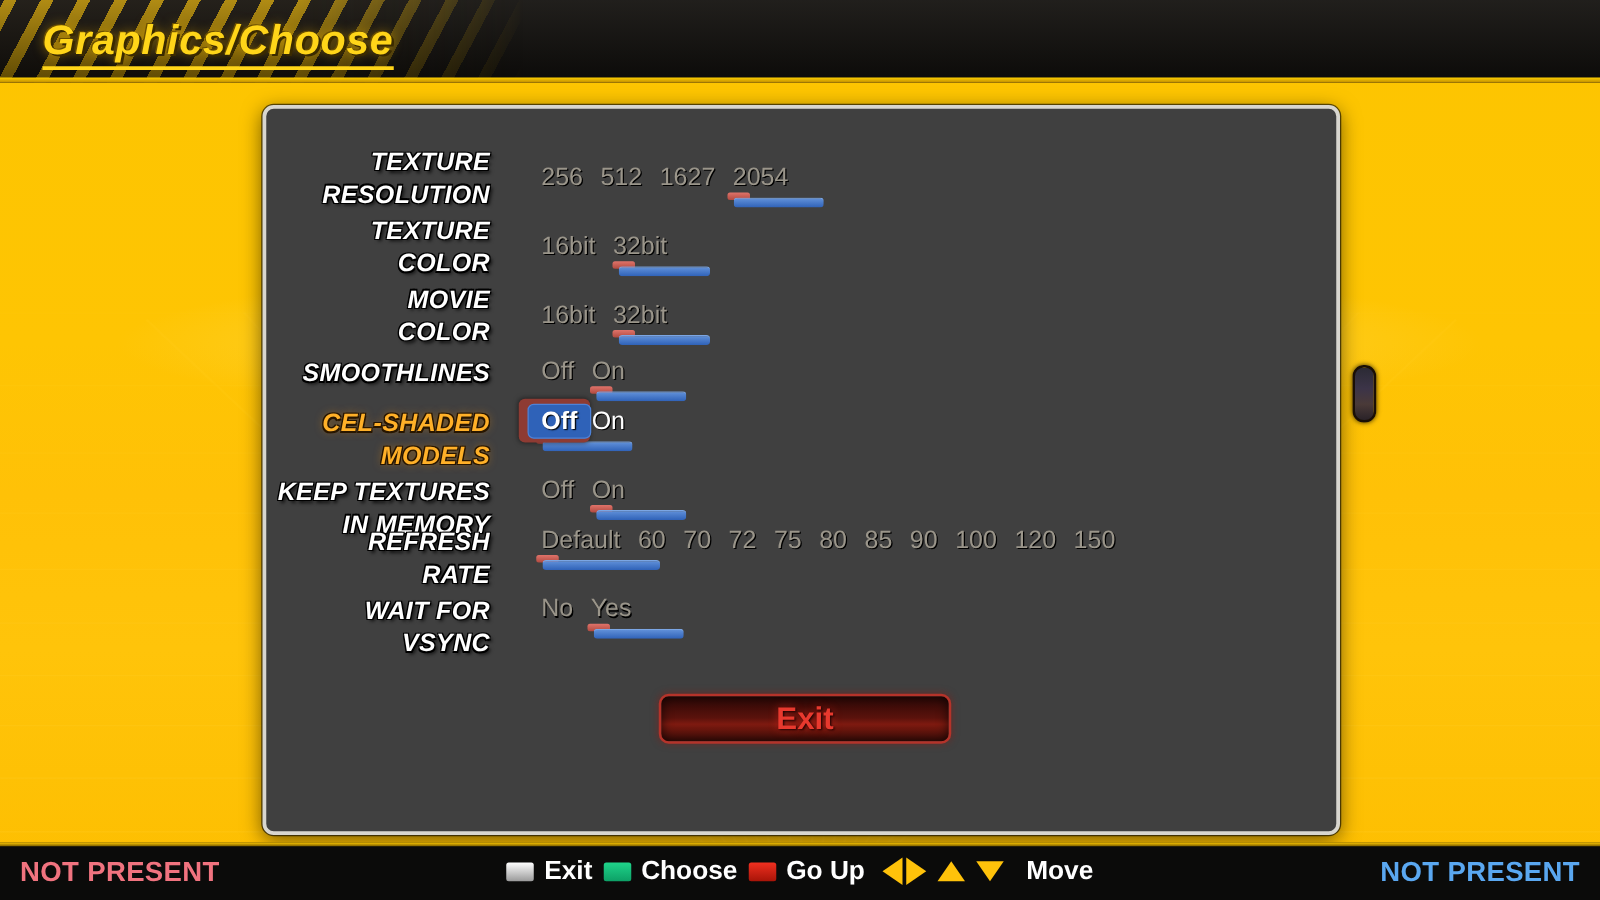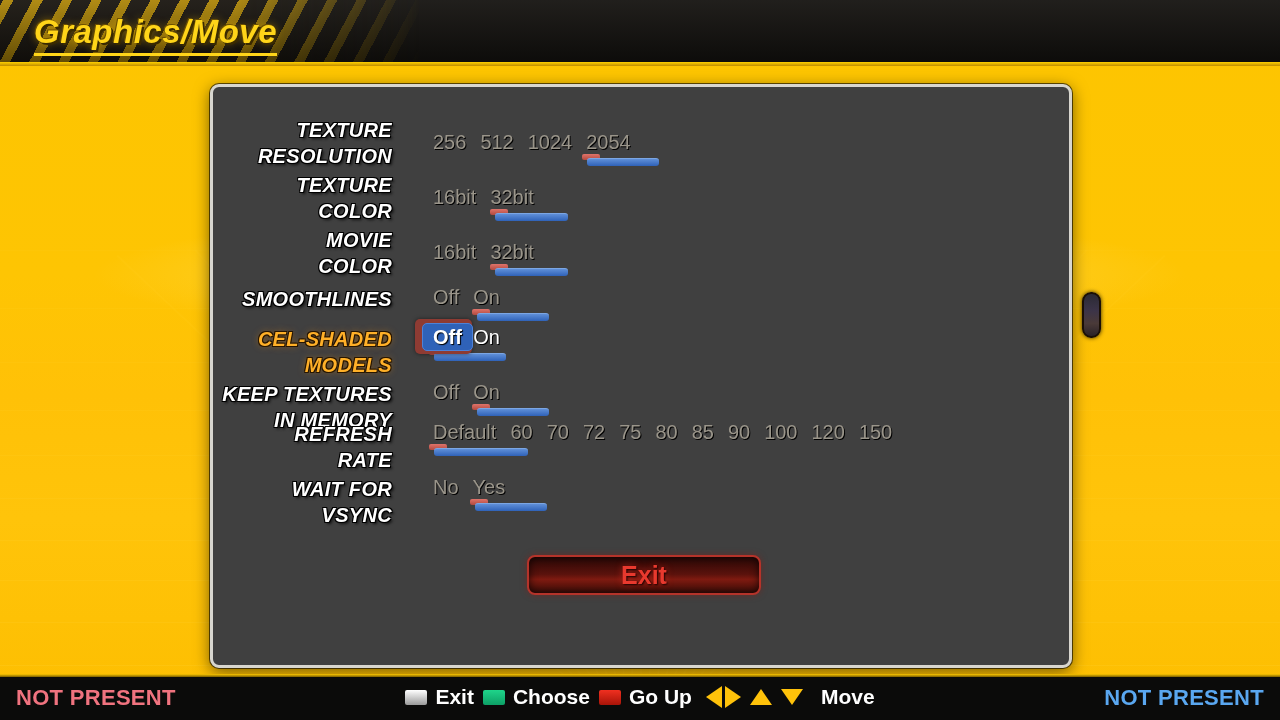--- a/index.html
+++ b/index.html
@@ -253,28 +253,28 @@
       <div class="d" style="left: 696px; transform: rotate(36.4deg); opacity: 0.35;"></div>
       <div class="d" style="left: 704px; transform: rotate(41.6deg); opacity: 0.35;"></div>
       <div class="d" style="left: 712px; transform: rotate(46.8deg); opacity: 0.35;"></div>
     </div>
 </div>
 
 <div id="header">
   <div id="header-stripes"></div>
   <div id="header-shade"></div>
 </div>
-<div id="header-title">Graphics/Move</div>
+<div id="header-title">Graphics/Choose</div>
 <div id="header-bottom-line"></div>
 
 <div id="panel">
   <div id="rows-container">
       <div class="row-label" style="left: -121px; top: 30px;">TEXTURE
 RESOLUTION</div>
-      <div class="opts" style="left: 220px; top: 44px;"><span class="opt">256</span><span class="opt">512</span><span class="opt">1024</span><span class="opt last" style="color: rgb(154, 149, 138);">2054</span></div>
+      <div class="opts" style="left: 220px; top: 44px;"><span class="opt">256</span><span class="opt">512</span><span class="opt">1627</span><span class="opt last" style="color: rgb(154, 149, 138);">2054</span></div>
       <div class="bar-red" style="left: 369px; top: 67px; width: 18px;"></div>
       <div class="bar-blue" style="left: 374px; top: 71px; width: 72px;"></div>
       <div class="row-label" style="left: -121px; top: 85px;">TEXTURE
 COLOR</div>
       <div class="opts" style="left: 220px; top: 99px;"><span class="opt">16bit</span><span class="opt last" style="color: rgb(154, 149, 138);">32bit</span></div>
       <div class="bar-red" style="left: 277px; top: 122px; width: 18px;"></div>
       <div class="bar-blue" style="left: 282px; top: 126px; width: 73px;"></div>
       <div class="row-label" style="left: -121px; top: 140px;">MOVIE
 COLOR</div>
       <div class="opts" style="left: 220px; top: 154px;"><span class="opt">16bit</span><span class="opt last" style="color: rgb(154, 149, 138);">32bit</span></div>

